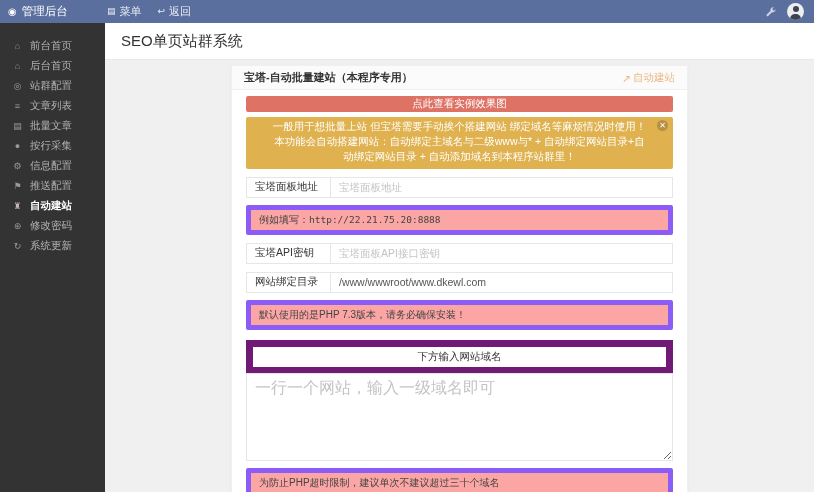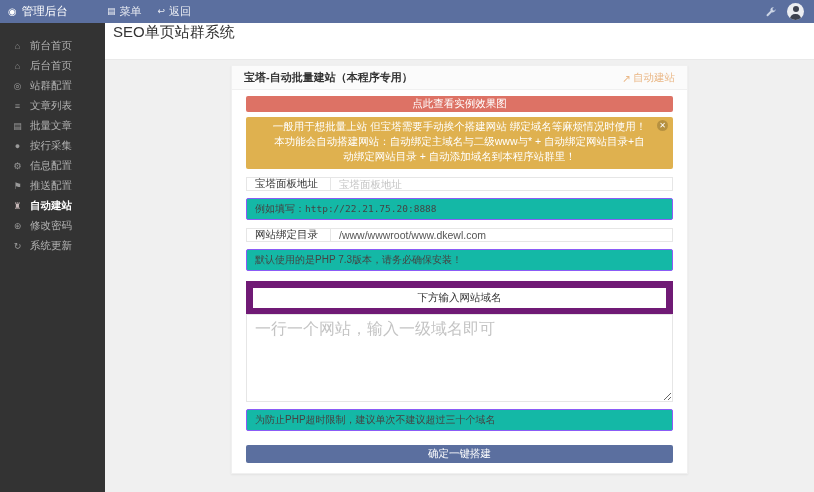--- a/index.html
+++ b/index.html
@@ -28,22 +28,22 @@
   
   .layout { display:flex; height:469px; }
   .sidebar { width:105px; flex:none; background:#333; padding-top:13px; }
   .side-item { height:20px; display:flex; align-items:center; gap:7px;
     padding-left:12px; color:#b3b3b3; font-size:10.5px; cursor:pointer; }
   .side-icon { width:11px; text-align:center; font-size:9px; color:#9a9a9a; flex:none; }
   .side-item.active { color:#fff; font-weight:bold; }
   .side-item.active .side-icon { color:#c9baba; }
 
   .main { flex:1; display:flex; flex-direction:column; background:#f0f0f0; }
-  .page-header { background:#fff; height:37px; flex:none; display:flex; align-items:flex-start;
-    padding-left:8px; border-bottom:1px solid #e9e9e9; }
+  .page-header { background:#fff; height:37px; flex:none; display:flex; align-items:center;
+    padding-left:16px; border-bottom:1px solid #e9e9e9; }
   .page-title { font-size:15px; font-weight:normal; color:#333; }
   .content { flex:1; overflow:hidden; }
 
   
   .card { width:457px; margin:5px auto 0; background:#fff;
     box-shadow:0 1px 2px rgba(0,0,0,.06); border:1px solid #f0f0f0; }
   .card-header { height:24px; display:flex; align-items:center; justify-content:space-between;
     padding:0 12px; border-bottom:1px solid #f0f0f0; background:#fbfbfb; }
   .card-title { font-size:11px; font-weight:bold; color:#333; }
   .batch-delete { display:flex; align-items:center; gap:2px; color:#eab887;
@@ -51,28 +51,28 @@
   .card-body { padding:6px 14px 10px; }
 
   .btn-danger { display:block; width:100%; height:16px; background:#dd7265; color:#fff;
     border:0; border-radius:2px; font-size:10.5px; cursor:pointer; font-family:inherit; }
   .alert { position:relative; margin-top:5px; background:#dfb14f; border-radius:2px;
     color:#fff; font-size:10.5px; line-height:1.45; text-align:center; padding:2px 24px 4px; }
   .alert-close { position:absolute; top:3px; right:5px; width:11px; height:11px;
     border-radius:50%; background:rgba(0,0,0,.18); color:#fff; font-size:8px;
     line-height:11px; text-align:center; cursor:pointer; }
 
-  .form-row { margin-top:8px; border:1px solid #e6e6e6; display:flex; height:14px; }
+  .form-row { margin-top:8px; border:1px solid #e6e6e6; display:flex; height:21px; }
   .form-label { width:84px; flex:none; display:flex; align-items:center; padding:0 8px;
     border-right:1px solid #e6e6e6; font-size:10.5px; color:#333; background:#fff; }
   .form-input { flex:1; border:0; outline:none; padding:0 8px; font-size:10.5px;
     color:#555; font-family:inherit; background:#fff; min-width:0; }
   input::placeholder, textarea::placeholder { color:#c4c4c4; }
 
-  .help { margin-top:7px; background:#14b8a6; border:1px solid #8b5cf6; border-radius:2px;
+  .help { margin-top:7px; background:#fca5a5; border:5px solid #8b5cf6; border-radius:2px;
     padding:3px 8px; font-size:10px; color:#444; }
   .help .mono { font-family:"DejaVu Sans Mono","Liberation Mono",monospace; font-size:9.5px; }
 
   .domains-header { margin-top:10px; border:7px solid #701a75; text-align:center;
     font-size:10.5px; color:#333; padding:3px 0; background:#fff; }
   .domains-area { display:block; width:100%; height:88px; margin-top:-1px;
     border:1px solid #e6e6e6; padding:4px 8px; font-size:16px; color:#555;
     font-family:inherit; resize:vertical; outline:none; }
 
   .btn-submit { display:block; width:100%; height:18px; margin-top:14px; background:#5b6f9f;
@@ -185,20 +185,24 @@
               <div>本功能会自动搭建网站：自动绑定主域名与二级www与* + 自动绑定网站目录+自动绑定网站目录 + 自动添加域名到本程序站群里！</div>
               <span class="alert-close">✕</span>
             </div>
 
             <div class="form-row">
               <label class="form-label">宝塔面板地址</label>
               <input class="form-input" type="text" placeholder="宝塔面板地址" style="">
             </div>
             <div class="help"><span>例如填写：</span><span class="mono">http://22.21.75.20:8888</span></div>
 
+            <div class="form-row">
+              <label class="form-label">宝塔API密钥</label>
+              <input class="form-input" type="text" placeholder="宝塔面板API接口密钥" style="">
+            </div>
 
             <div class="form-row">
               <label class="form-label">网站绑定目录</label>
               <input class="form-input" type="text" value="/www/wwwroot/www.dkewl.com" style="">
             </div>
             <div class="help">默认使用的是PHP 7.3版本，请务必确保安装！</div>
 
             <div class="domains-header">下方输入网站域名</div>
             <textarea class="domains-area" placeholder="一行一个网站，输入一级域名即可" style=""></textarea>
             <div class="help">为防止PHP超时限制，建议单次不建议超过三十个域名</div>

